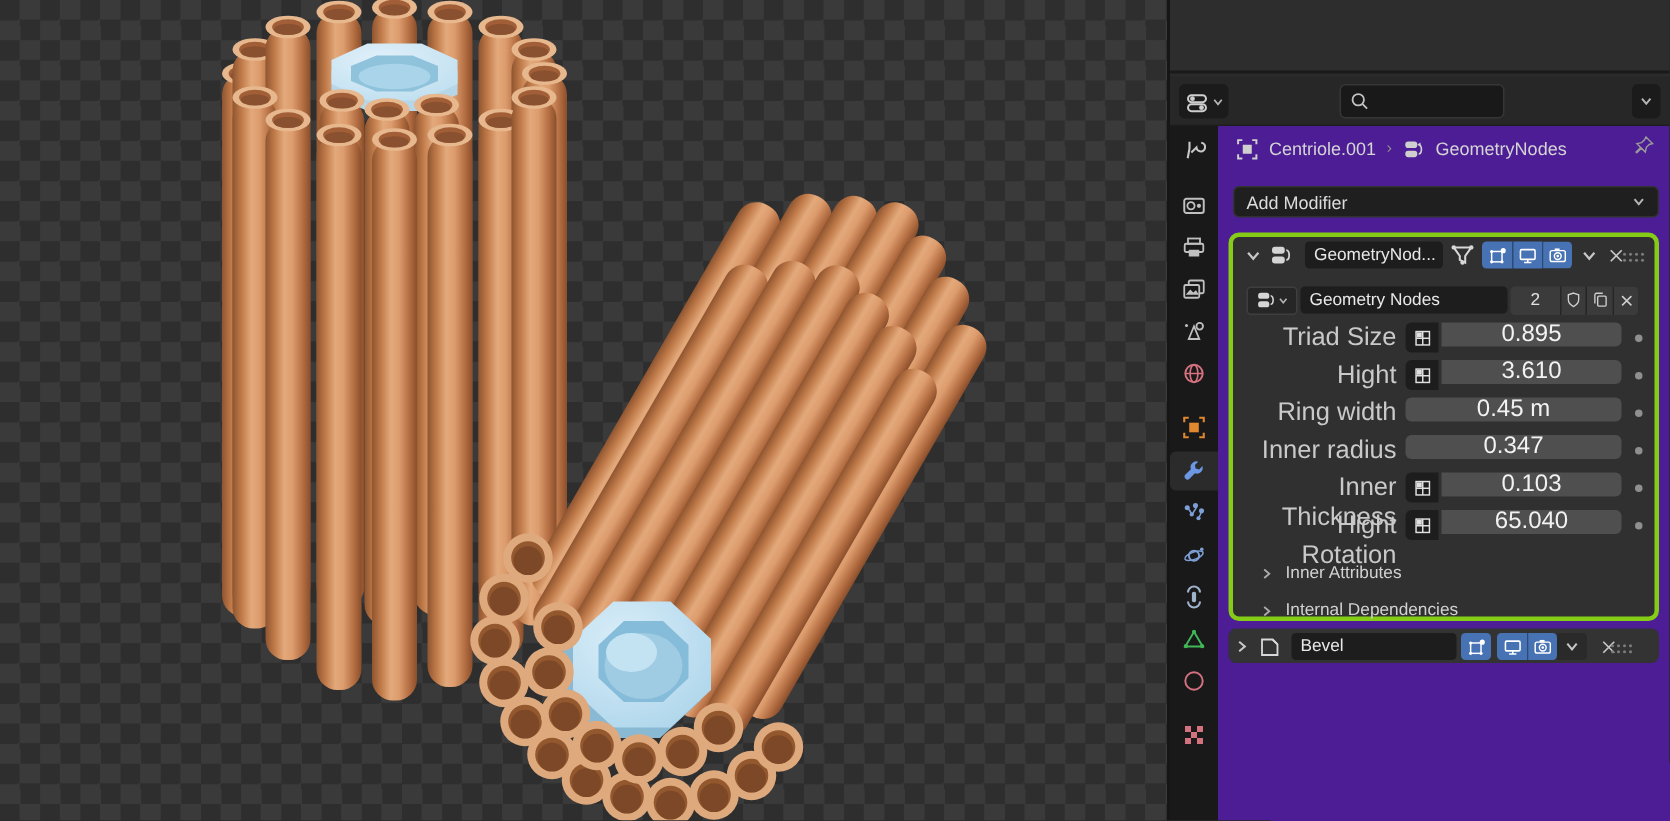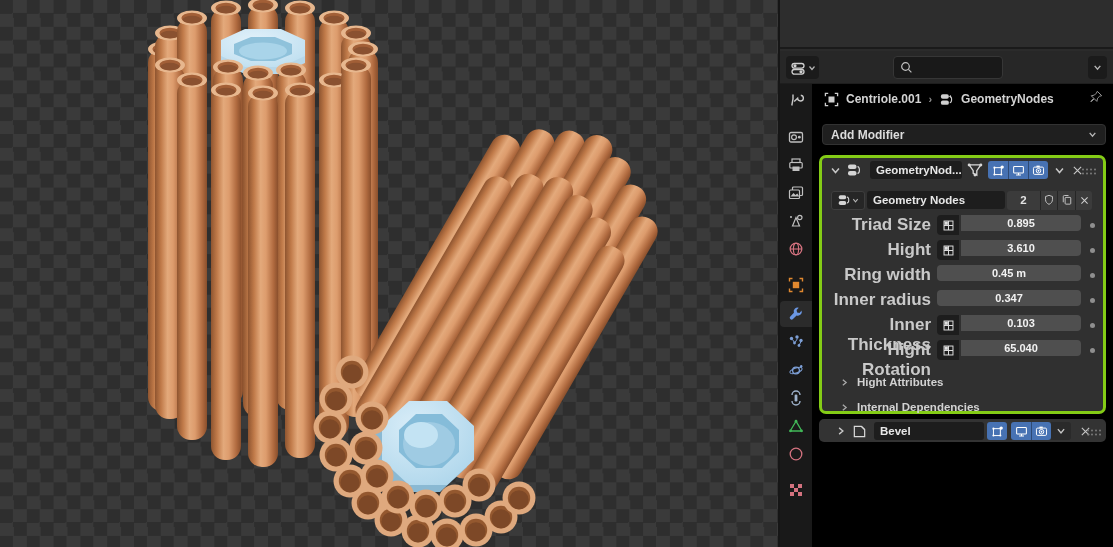--- a/index.html
+++ b/index.html
@@ -23,21 +23,21 @@
     display:flex; align-items:center; justify-content:center; gap:2px; }
   .editor-type { left:6px; width:33px; }
   .search-box { position:absolute; left:113px; top:5px; width:110px; height:23px; background:#191919;
     border:1px solid #363636; border-radius:4px; display:flex; align-items:center; padding-left:6px; }
   .hdr-menu { left:308px; width:19px; }
 
   .tabs { position:absolute; left:0; top:84px; width:32px; height:463px; background:#191919; }
   .tab { position:absolute; left:0; width:32px; height:26px; display:flex; align-items:center; justify-content:center; }
   .tab.active { background:#2b2b2b; border-radius:4px 0 0 4px; }
 
-  .main { position:absolute; left:32px; top:84px; width:301px; height:463px; background:#000000;font-weight:bold; }
+  .main { position:absolute; left:32px; top:84px; width:301px; height:463px; background:#4c1d95; }
 
   .breadcrumb { position:absolute; left:12px; top:4px; height:22px; display:flex; align-items:center; gap:7px;
     color:#d4d4d4; font-size:12px; }
   .crumb-sep { color:#8f8f8f; font-size:11px; }
   .pin { position:absolute; right:10px; top:6px; }
 
   .add-modifier { position:absolute; left:10px; top:40px; width:284px; height:21px; background:#1f1f1f;
     border:1px solid #323232; border-radius:4px; color:#dcdcdc; font-size:12px; display:flex;
     align-items:center; padding:0 8px; }
   .add-modifier .sp { flex:1; }
@@ -59,21 +59,21 @@
 
   .sel-btn { background:#262626; border:1px solid #3e3e3e; border-radius:3px; height:19px;
     display:flex; align-items:center; justify-content:center; gap:1px; }
   .gbtn { background:#3b3b3b; height:19px; display:flex; align-items:center; justify-content:center;
     color:#e2e2e2; font-size:11.5px; }
 
   .prop-label { position:absolute; color:#c9c9c9; font-size:17px; text-align:right; height:20px;
     line-height:20px; }
   .attr-toggle { position:absolute; width:22px; height:20px; background:#1d1d1d; border-radius:4px 0 0 4px;
     display:flex; align-items:center; justify-content:center; }
-  .val-field { position:absolute; height:16px; background:#4f4f4f; color:#f2f2f2; font-size:11px;
+  .val-field { position:absolute; height:16px; background:#4f4f4f; color:#f2f2f2; font-size:16px;
     display:flex; align-items:center; justify-content:center; }
   .vf-full { border-radius:4px; }
   .vf-half { border-radius:0 4px 4px 0; }
   .deco-dot { position:absolute; width:5px; height:5px; border-radius:50%; background:#8f8f8f; }
 
   .subpanel { position:absolute; left:18px; height:18px; display:flex; align-items:center; gap:8px;
     color:#d2d2d2; font-size:11.5px; }
   .grips { position:absolute; }
 </style>
 </head>
@@ -541,32 +541,32 @@
         <div class="val-field vf-half" style="left:139px; top:182px; width:120px">
           <span>65.040</span>
         </div>
         <div class="deco-dot" style="left:268px; top:190px"></div>
       </div>
 
       <div class="subpanel" style="top:215px">
         <svg width="9" height="9" viewBox="0 0 8 8">
           <path d="M2.5 1.5l3 2.5-3 2.5" fill="none" stroke="#ababab" stroke-width="1.1"></path>
         </svg>
-        <span>Hight Attributes</span>
+        <span>Inner Attributes</span>
       </div>
       <div class="subpanel" style="top:240px">
         <svg width="9" height="9" viewBox="0 0 8 8">
           <path d="M2.5 1.5l3 2.5-3 2.5" fill="none" stroke="#ababab" stroke-width="1.1"></path>
         </svg>
         <span>Internal Dependencies</span>
       </div>
     </div>
 
     <div class="bevel-panel">
-      <div class="mrow" style="left:17px; top:2px; width:270px;">
+      <div class="mrow" style="left:4px; top:2px; width:270px;">
         <svg width="10" height="10" viewBox="0 0 8 8" style="margin-right:6px">
           <path d="M2.5 1.5l3 2.5-3 2.5" fill="none" stroke="#c7c7c7" stroke-width="1.1"></path>
         </svg>
         <svg width="15" height="15" viewBox="0 0 16 16" style="margin-right:7px">
           <path d="M2.5 2.5h7.5l3.5 3.5v7.5H2.5z" fill="none" stroke="#d8d8d8" stroke-width="1.3"></path>
           <path d="M10 2.5L13.5 6" stroke="#d8d8d8" stroke-width="1.3"></path>
         </svg>
         <div class="name-field" style="width:110px">
           <span>Bevel</span>
         </div>

